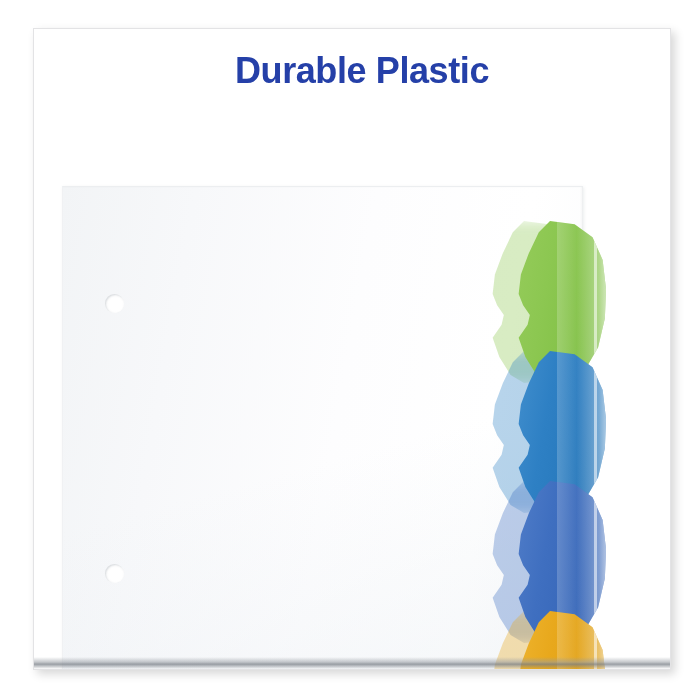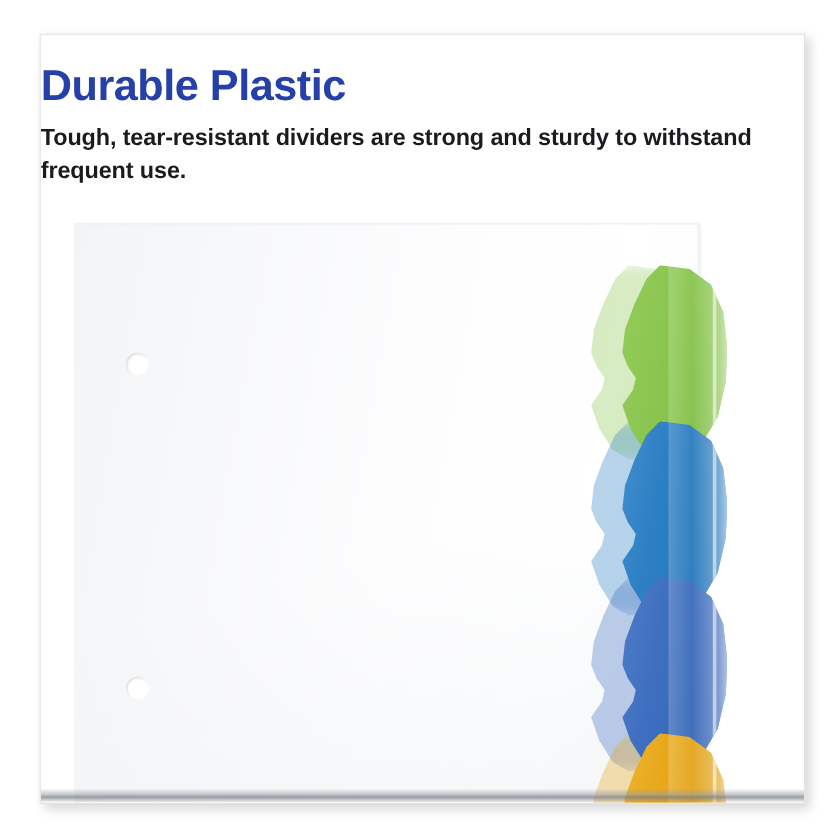--- a/index.html
+++ b/index.html
@@ -24,24 +24,24 @@
     height: 640px;
     background: #ffffff;
     border: 1px solid #e3e3e5;
     box-shadow: 4px 4px 9px rgba(0,0,0,0.16);
     overflow: hidden;
   }
 
   
   #headline-block {
     position: absolute;
-    left: 0;
+    left: 10px;
     top: 0;
     width: 636px;
-    text-align: left;
+    text-align: center;
   }
   #headline {
     margin: 0;
     padding-top: 20px;
     font-size: 36px;
     line-height: 44px;
     font-weight: bold;
     letter-spacing: -0.4px;
     color: #2540a8;
     font-family: "Liberation Sans", sans-serif;
@@ -192,21 +192,20 @@
       rgba(255,255,255,0) 100%);
   }
 </style>
 </head>
 <body>
 
 <div id="product-card">
 
   <div id="headline-block">
     <h1 id="headline">Durable Plastic</h1>
-    <p id="subheadline">Tough, tear-resistant dividers are strong and sturdy to withstand frequent use.</p>
   </div>
 
   <div id="photo-stage">
 
     <div id="divider-sheet">
       <div id="sheet-sheen"></div>
       <div id="punch-hole-top" class="punch-hole"></div>
       <div id="punch-hole-bottom" class="punch-hole"></div>
     </div>
 

